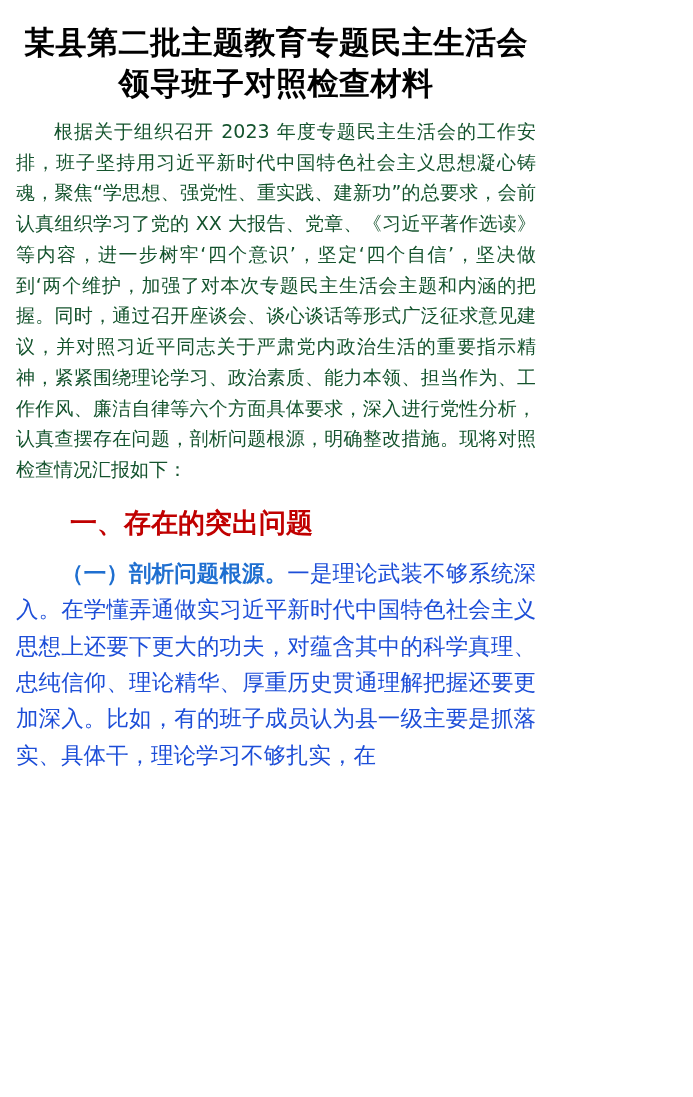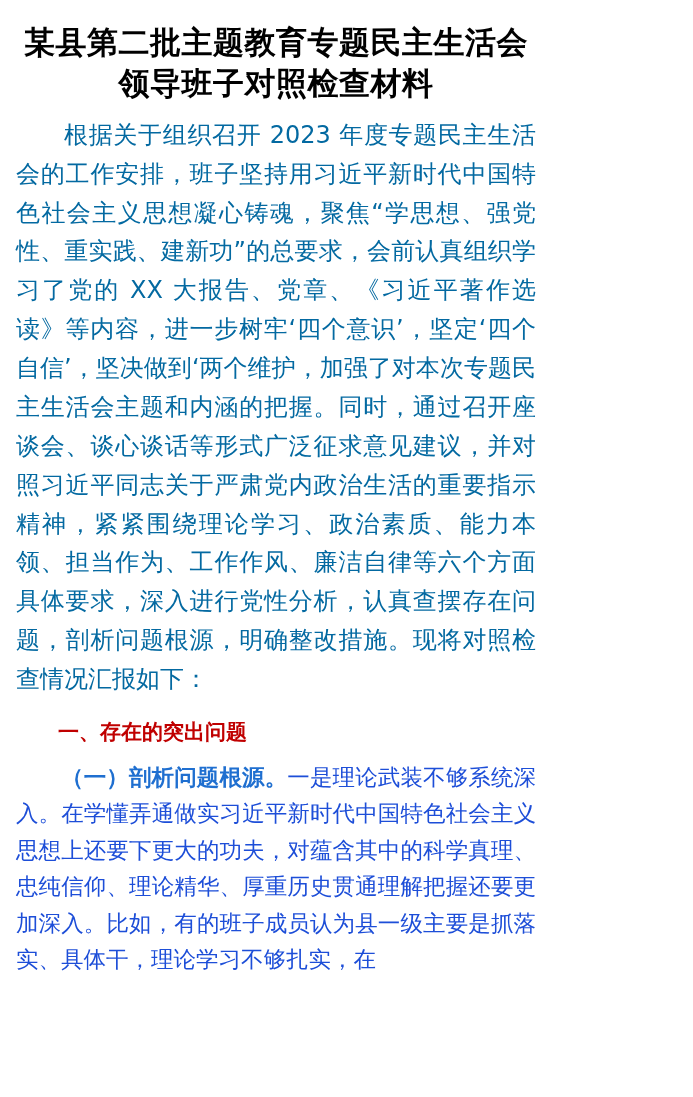--- a/index.html
+++ b/index.html
@@ -24,30 +24,30 @@
   .doc-title {
     font-size: 31px;
     font-weight: bold;
     line-height: 1.32;
     text-align: center;
     letter-spacing: 0.5px;
     margin: 0 0 6px 0;
     color: #000000;
   }
   .body-para {
-    font-size: 24px;
+    font-size: 19px;
     line-height: 1.62;
     text-align: justify;
     text-justify: inter-ideograph;
     margin: 12px 0 0 0;
     text-indent: 2em;
-    color: #0369a1;
+    color: #14532d;
   }
   .section-heading {
-    font-size: 21px;
+    font-size: 27px;
     font-weight: bold;
     line-height: 1.62;
     margin: 16px 0 0 0;
     text-indent: 2em;
     color: #c00000;
   }
   .sub-para {
     font-size: 22.5px;
     line-height: 1.62;
     text-align: justify;

